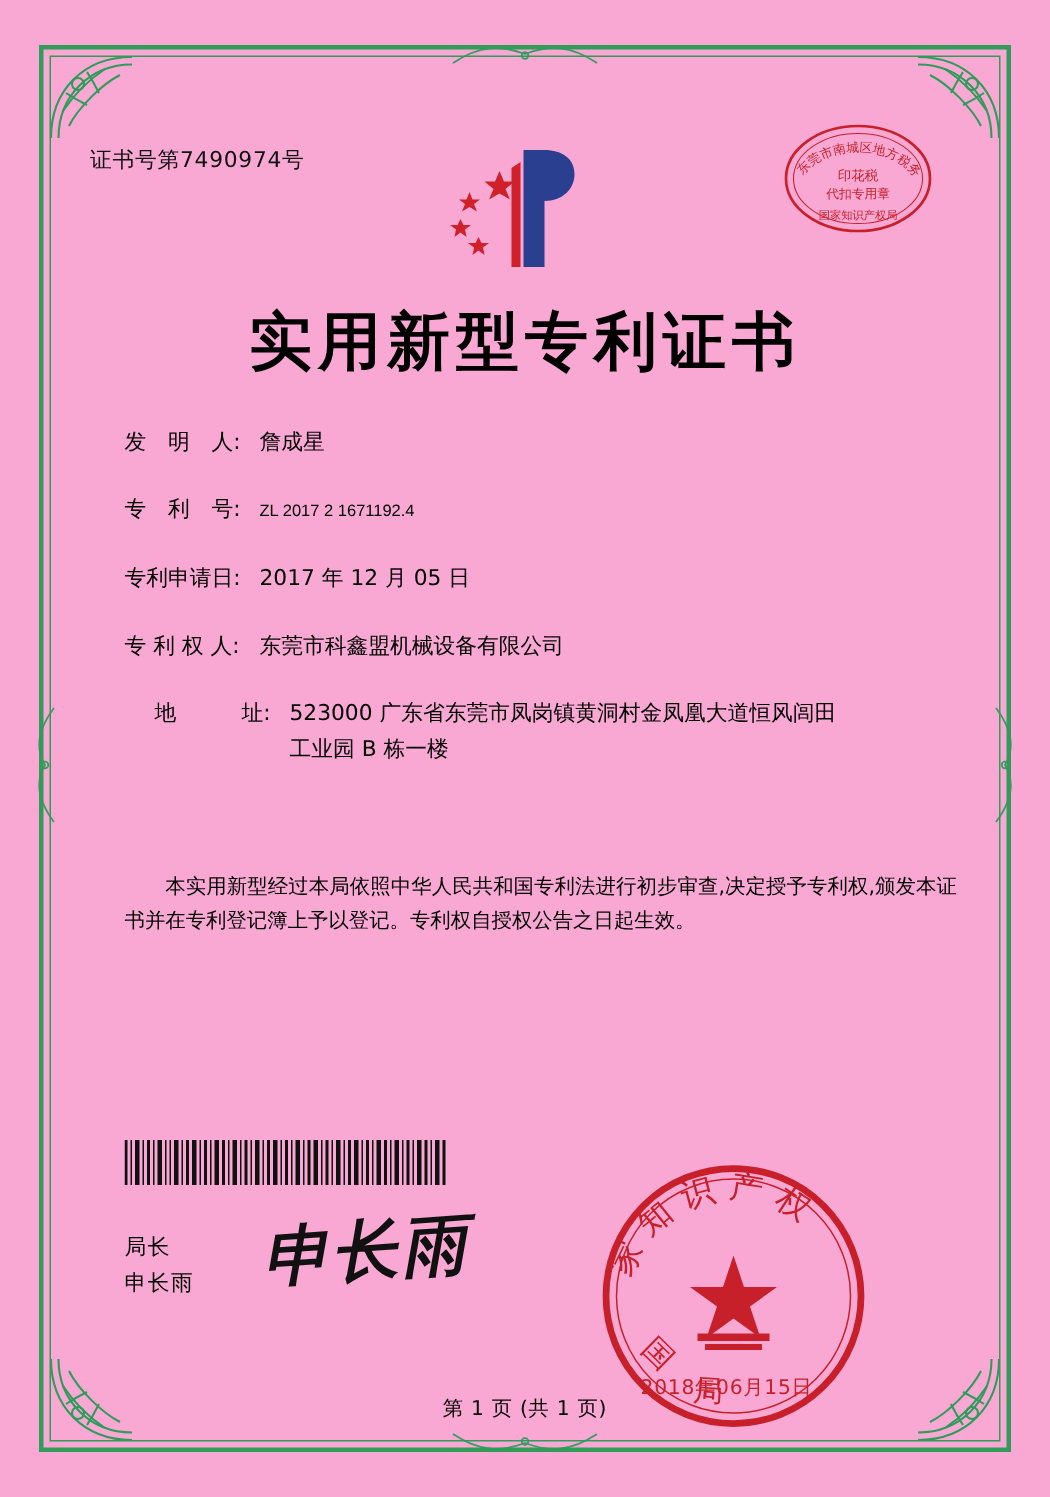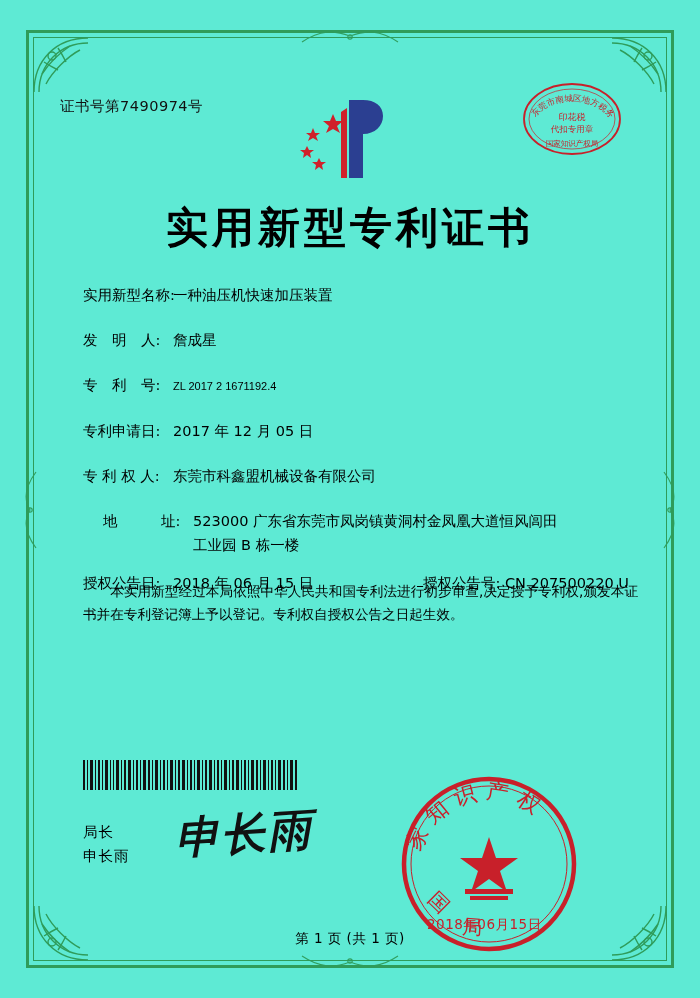--- a/index.html
+++ b/index.html
@@ -14,21 +14,21 @@
     color: #000;
     overflow: hidden;
     position: relative;
   }
 
   .certificate {
     position: absolute;
     left: 0; top: 0;
     width: 700px;
     height: 998px;
-    background: #5eead4;
+    background: #f9a8d4;
   }
 
   
   .border-outer {
     position: absolute;
     left: 26px; top: 30px;
     width: 648px; height: 938px;
     border: 3px solid #2f9c5a;
     box-sizing: border-box;
   }
@@ -317,23 +317,20 @@
         <text x="52" y="40" text-anchor="middle" font-size="9" fill="#c8202a" font-family="DejaVu Sans, sans-serif">印花税</text>
         <text x="52" y="52" text-anchor="middle" font-size="8.5" fill="#c8202a" font-family="DejaVu Sans, sans-serif">代扣专用章</text>
         <text x="52" y="66" text-anchor="middle" font-size="7.5" fill="#c8202a" font-family="DejaVu Sans, sans-serif">国家知识产权局</text>
       </svg>
     </div>
 
     <div class="main-title">实用新型专利证书</div>
 
     <div class="fields">
 
-      <div class="field-row">
-        <span class="field-label">实用新型名称:</span><span class="field-value">一种油压机快速加压装置</span>
-      </div>
 
       <div class="field-row">
         <span class="field-label">发　明　人:</span><span class="field-value">詹成星</span>
       </div>
 
       <div class="field-row">
         <span class="field-label">专　利　号:</span><span class="field-value mono">ZL 2017 2 1671192.4</span>
       </div>
 
       <div class="field-row">
@@ -342,27 +339,20 @@
 
       <div class="field-row">
         <span class="field-label">专 利 权 人:</span><span class="field-value">东莞市科鑫盟机械设备有限公司</span>
       </div>
 
       <div class="field-row" style="margin-bottom:18px;margin-left:20px;">
         <span class="field-label">地　　　址:</span><span class="field-value">523000  广东省东莞市凤岗镇黄洞村金凤凰大道恒风闾田</span>
         <span class="field-sub">工业园 B 栋一楼</span>
       </div>
 
-      <div class="field-row two-col">
-        <span class="field-label">授权公告日:</span><span class="field-value">2018 年 06 月 15 日</span>
-        <span class="col2">
-          <span>授权公告号:</span>
-          <span>CN 207500220 U</span>
-        </span>
-      </div>
     </div>
 
     <div class="paragraphs">
       <p>本实用新型经过本局依照中华人民共和国专利法进行初步审查,决定授予专利权,颁发本证书并在专利登记簿上予以登记。专利权自授权公告之日起生效。</p>
     </div>
 
     <div class="barcode">
       <svg width="215" height="30" viewBox="0 0 215 30">
         <g fill="#111">
           <rect x="0" y="0" width="2" height="30"></rect>

